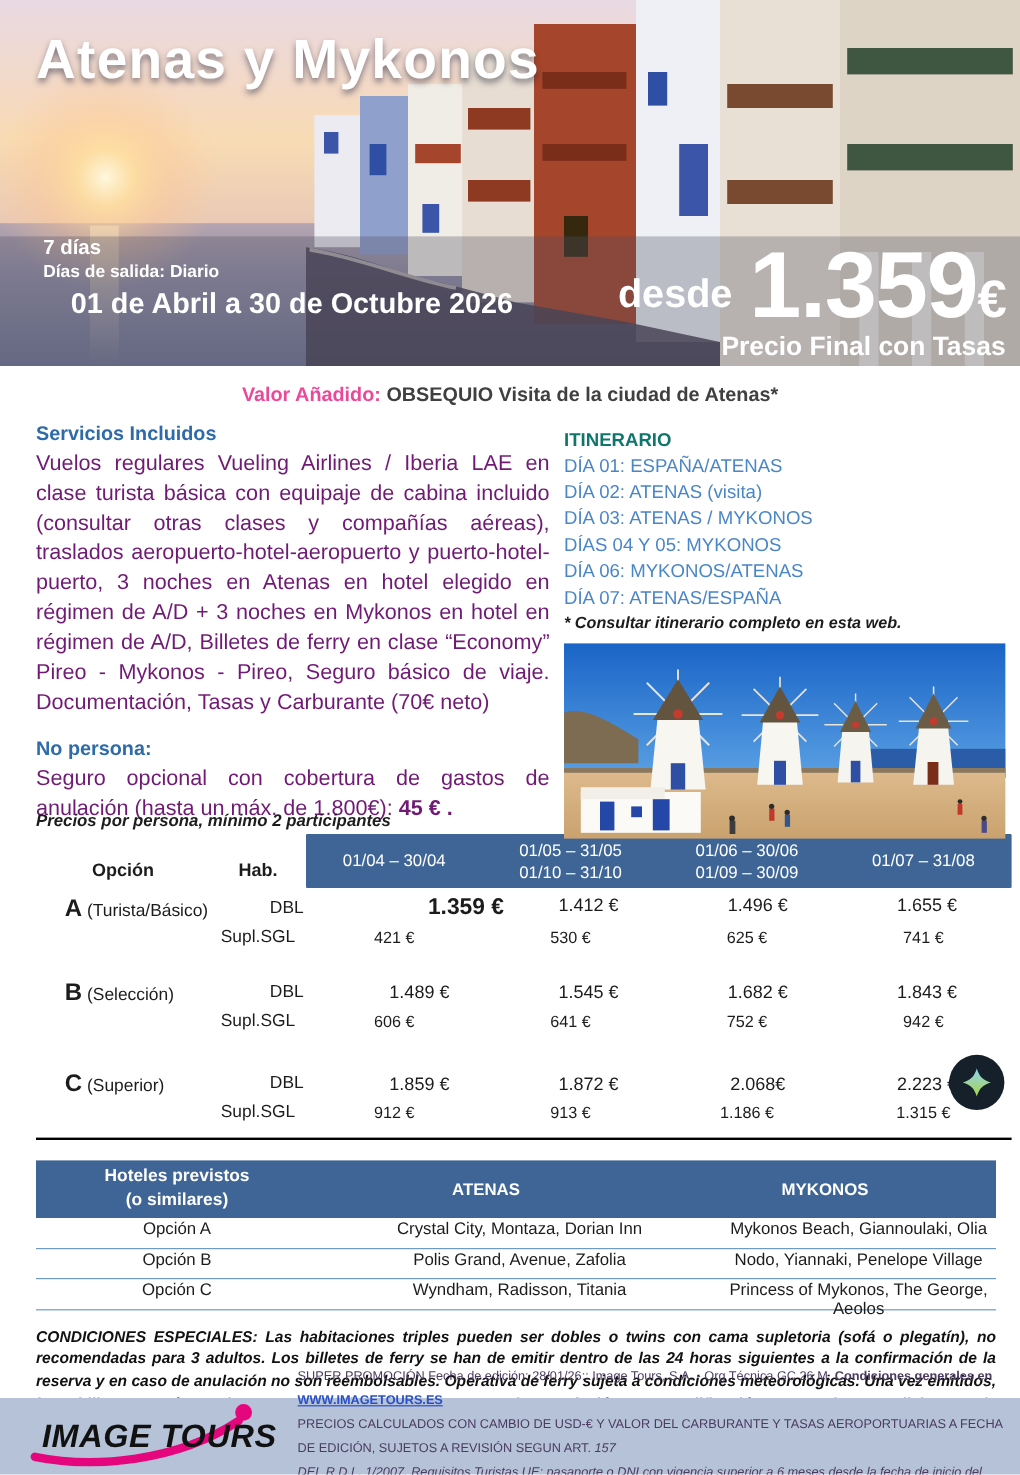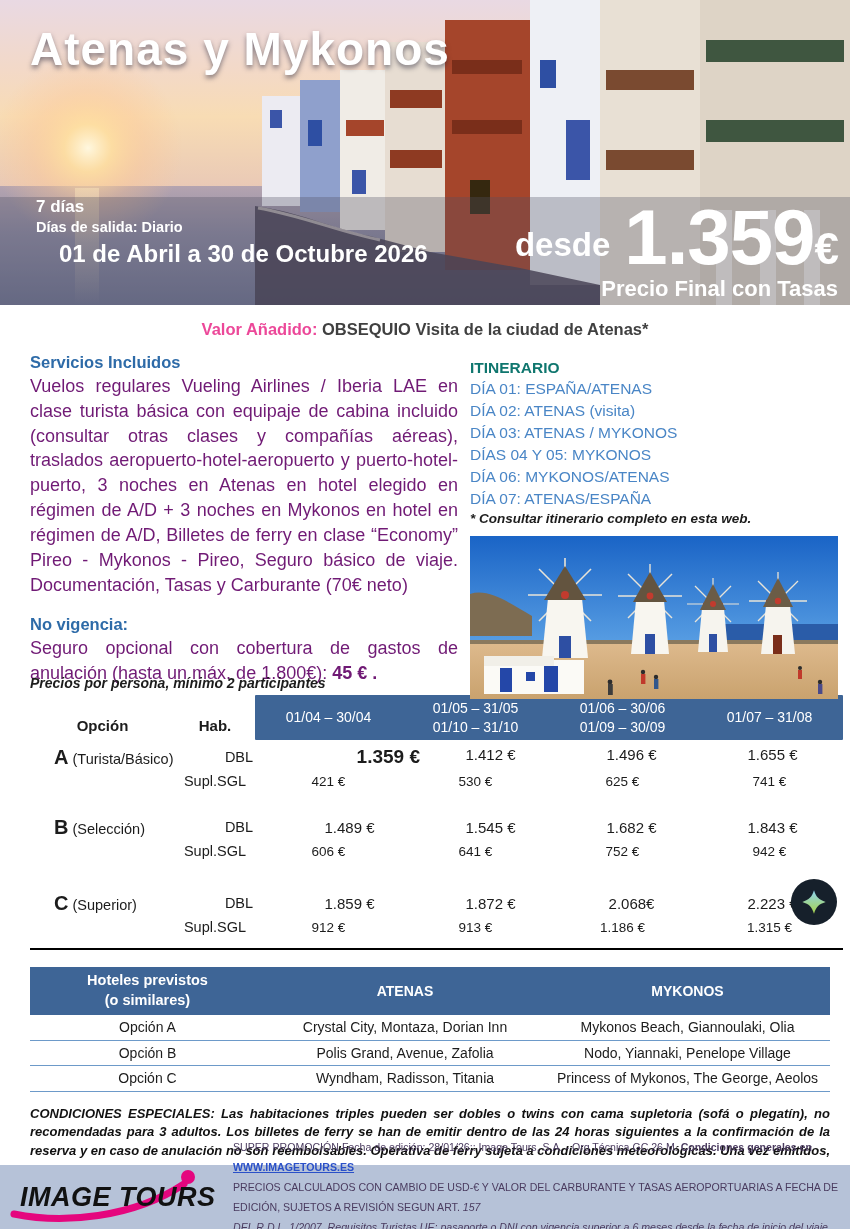--- a/index.html
+++ b/index.html
@@ -66,31 +66,31 @@
   .block-c{margin-top:28px;}
   .pt-bottomline{margin-top:10px;border-top:2px solid #000;}
 
   
   .hotels{margin:17px 0 0 30px;width:800px;font-size:14px;}
   .ht-head{display:flex;background:#3e6596;color:#fff;font-weight:bold;min-height:48px;align-items:center;}
   .ht-c1{width:235px;text-align:center;}
   .ht-c2{width:280px;text-align:center;}
   .ht-c3{flex:1;text-align:center;}
   .ht-head .ht-c1{line-height:1.35;font-size:14.5px;}
-  .ht-row{display:flex;align-items:center;height:24.5px;border-bottom:1.6px solid #6d9ac9;}
+  .ht-row{display:flex;align-items:flex-start;height:24.5px;border-bottom:1.6px solid #6d9ac9;gap:28px;}
 
   
   .conds{margin:13px 0 0 30px;width:800px;font-size:13px;line-height:1.45;
          font-style:italic;font-weight:600;text-align:justify;color:#111;}
   .conds-note{font-weight:bold;font-style:italic;font-size:13px;margin-top:1px;color:#111;}
 
   
   .footer{position:absolute;left:0;bottom:0;width:850px;height:64px;background:#b6c2d8;
           display:flex;align-items:center;}
-  .logo-wrap{width:225px;padding-left:8px;}
+  .logo-wrap{width:225px;padding-left:23px;}
   .f-text{flex:1;color:#4a3b5f;font-size:10.6px;line-height:1.9;padding-right:6px;}
   .f-bold{font-weight:bold;}
   .f-link{color:#2a50c8;font-weight:bold;text-decoration:underline;cursor:pointer;}
   .f-italic{font-style:italic;}
 
   
   .badge{position:absolute;left:791px;top:879px;width:46px;height:46px;border-radius:50%;
          background:#16202b;display:flex;align-items:center;justify-content:center;cursor:pointer;}
 </style>
 </head>
@@ -178,21 +178,21 @@
   </div>
 
   <div class="value-line">
     <span class="va-label">Valor Añadido:</span><span class="va-text"> OBSEQUIO Visita de la ciudad de Atenas*</span>
   </div>
 
   <div class="cols">
     <div class="col-left">
       <p class="sec-title">Servicios Incluidos</p>
       <p class="body-text">Vuelos regulares  Vueling Airlines / Iberia LAE en clase turista básica con equipaje de cabina incluido (consultar otras clases y compañías aéreas), traslados aeropuerto-hotel-aeropuerto y puerto-hotel-puerto, 3 noches en Atenas en hotel elegido en régimen de A/D + 3 noches  en Mykonos en hotel en régimen de A/D, Billetes de ferry en clase “Economy”  Pireo - Mykonos - Pireo, Seguro básico de viaje.  Documentación, Tasas y Carburante (70€ neto)</p>
-      <p class="sec-title ni-title">No vigencia:</p>
+      <p class="sec-title ni-title">No persona:</p>
       <p class="body-text"><span>Seguro opcional con cobertura de gastos de anulación (hasta un máx. de 1.800€): </span><b>45 € .</b></p>
     </div>
 
     <div class="col-right">
       <p class="iti-title">ITINERARIO</p>
       <div class="iti-day">DÍA 01: ESPAÑA/ATENAS</div>
       <div class="iti-day">DÍA 02: ATENAS (visita)</div>
       <div class="iti-day">DÍA 03: ATENAS / MYKONOS</div>
       <div class="iti-day">DÍAS 04 Y 05: MYKONOS</div>
       <div class="iti-day">DÍA 06: MYKONOS/ATENAS</div>

